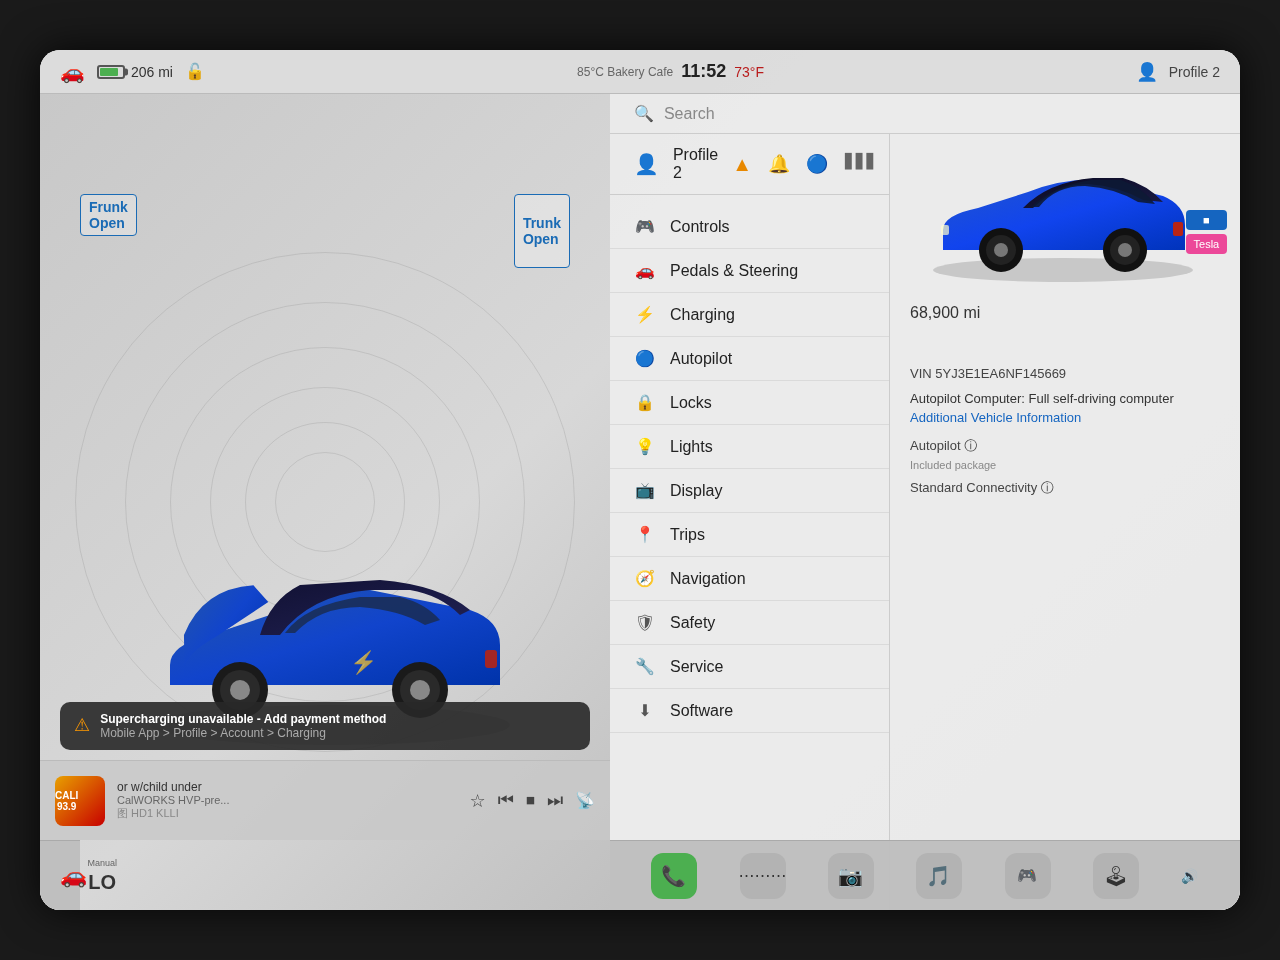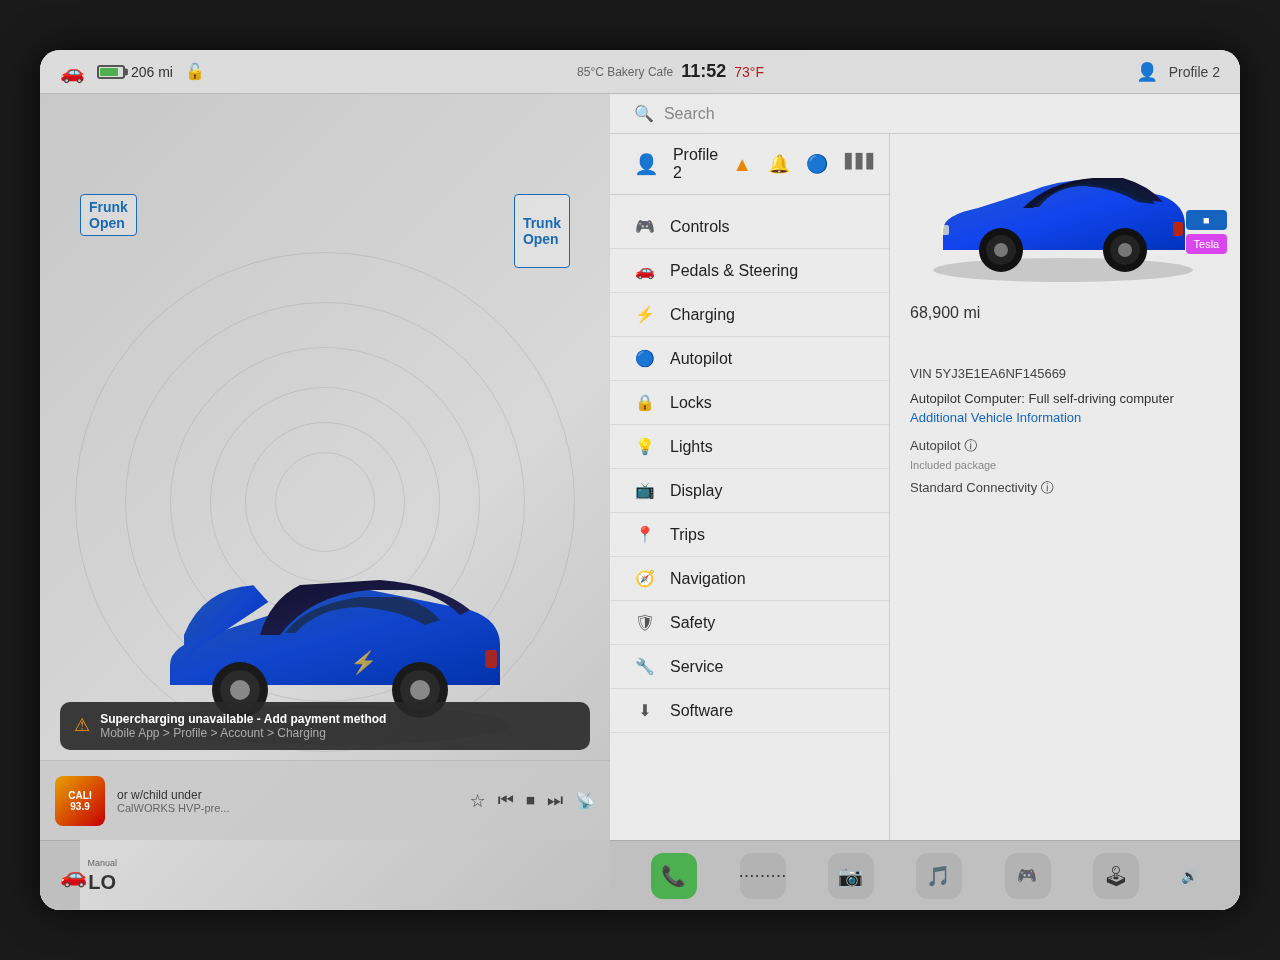--- a/index.html
+++ b/index.html
@@ -221,21 +221,21 @@
       padding: 0 15px;
       gap: 12px;
     }
     .cali-logo {
       width: 50px;
       height: 50px;
       background: linear-gradient(135deg, #e8a000, #c70000);
       border-radius: 8px;
       display: flex;
       align-items: center;
-      justify-content: center;
+      justify-content: flex-start;
       color: white;
       font-size: 10px;
       font-weight: 900;
       text-align: center;
       line-height: 1.1;
     }
     .media-info {
       flex: 1;
       font-size: 12px;
       color: #333;
@@ -536,20 +536,21 @@
           </div>
         </div>
 
         <div class="media-bar">
           <div class="cali-logo">
             <span>CALI<br>93.9</span>
           </div>
           <div class="media-info">
             <div style="font-weight:500;">or w/child under</div>
             <div style="color:#666; font-size:11px;">CalWORKS HVP-pre...</div>
+            <div style="color:#888; font-size:11px;">图 HD1 KLLI</div>
           </div>
           <div class="media-controls">
             <span style="cursor:pointer;">☆</span>
             <span style="cursor:pointer;">⏮</span>
             <span style="cursor:pointer;">⏹</span>
             <span style="cursor:pointer;">⏭</span>
             <span style="cursor:pointer; font-size:16px;">📡</span>
           </div>
         </div>
 
@@ -671,21 +672,21 @@
                 <circle cx="202" cy="100" r="7" fill="#777"></circle>
 
                 <rect x="250" y="72" width="10" height="14" rx="2" fill="#cc2200" opacity="0.9"></rect>
 
                 <rect x="18" y="75" width="8" height="10" rx="2" fill="#ffffcc" opacity="0.7"></rect>
               </svg>
               
               <div style="position:relative; display:inline-block;">
                 <div style="position:absolute; top:-80px; right:-20px; display:flex; flex-direction:column; gap:4px;">
                   <div style="background:#1565C0; color:white; padding:4px 8px; border-radius:4px; font-size:11px; cursor:pointer;">■</div>
-                  <div style="background:#d946ef; color:white; padding:4px 8px; border-radius:4px; font-size:11px; cursor:pointer;">Tesla</div>
+                  <div style="background:#ec4899; color:white; padding:4px 8px; border-radius:4px; font-size:11px; cursor:pointer;">Tesla</div>
                 </div>
               </div>
             </div>
 
             <div class="vehicle-mileage">68,900 mi</div>
             <div class="vehicle-vin">VIN 5YJ3E1EA6NF145669</div>
             <div class="vehicle-autopilot">Autopilot Computer: Full self-driving computer</div>
             <a class="vehicle-link">Additional Vehicle Information</a>
             <div class="vehicle-feature">Autopilot ⓘ</div>
             <div class="vehicle-feature-sub">Included package</div>

